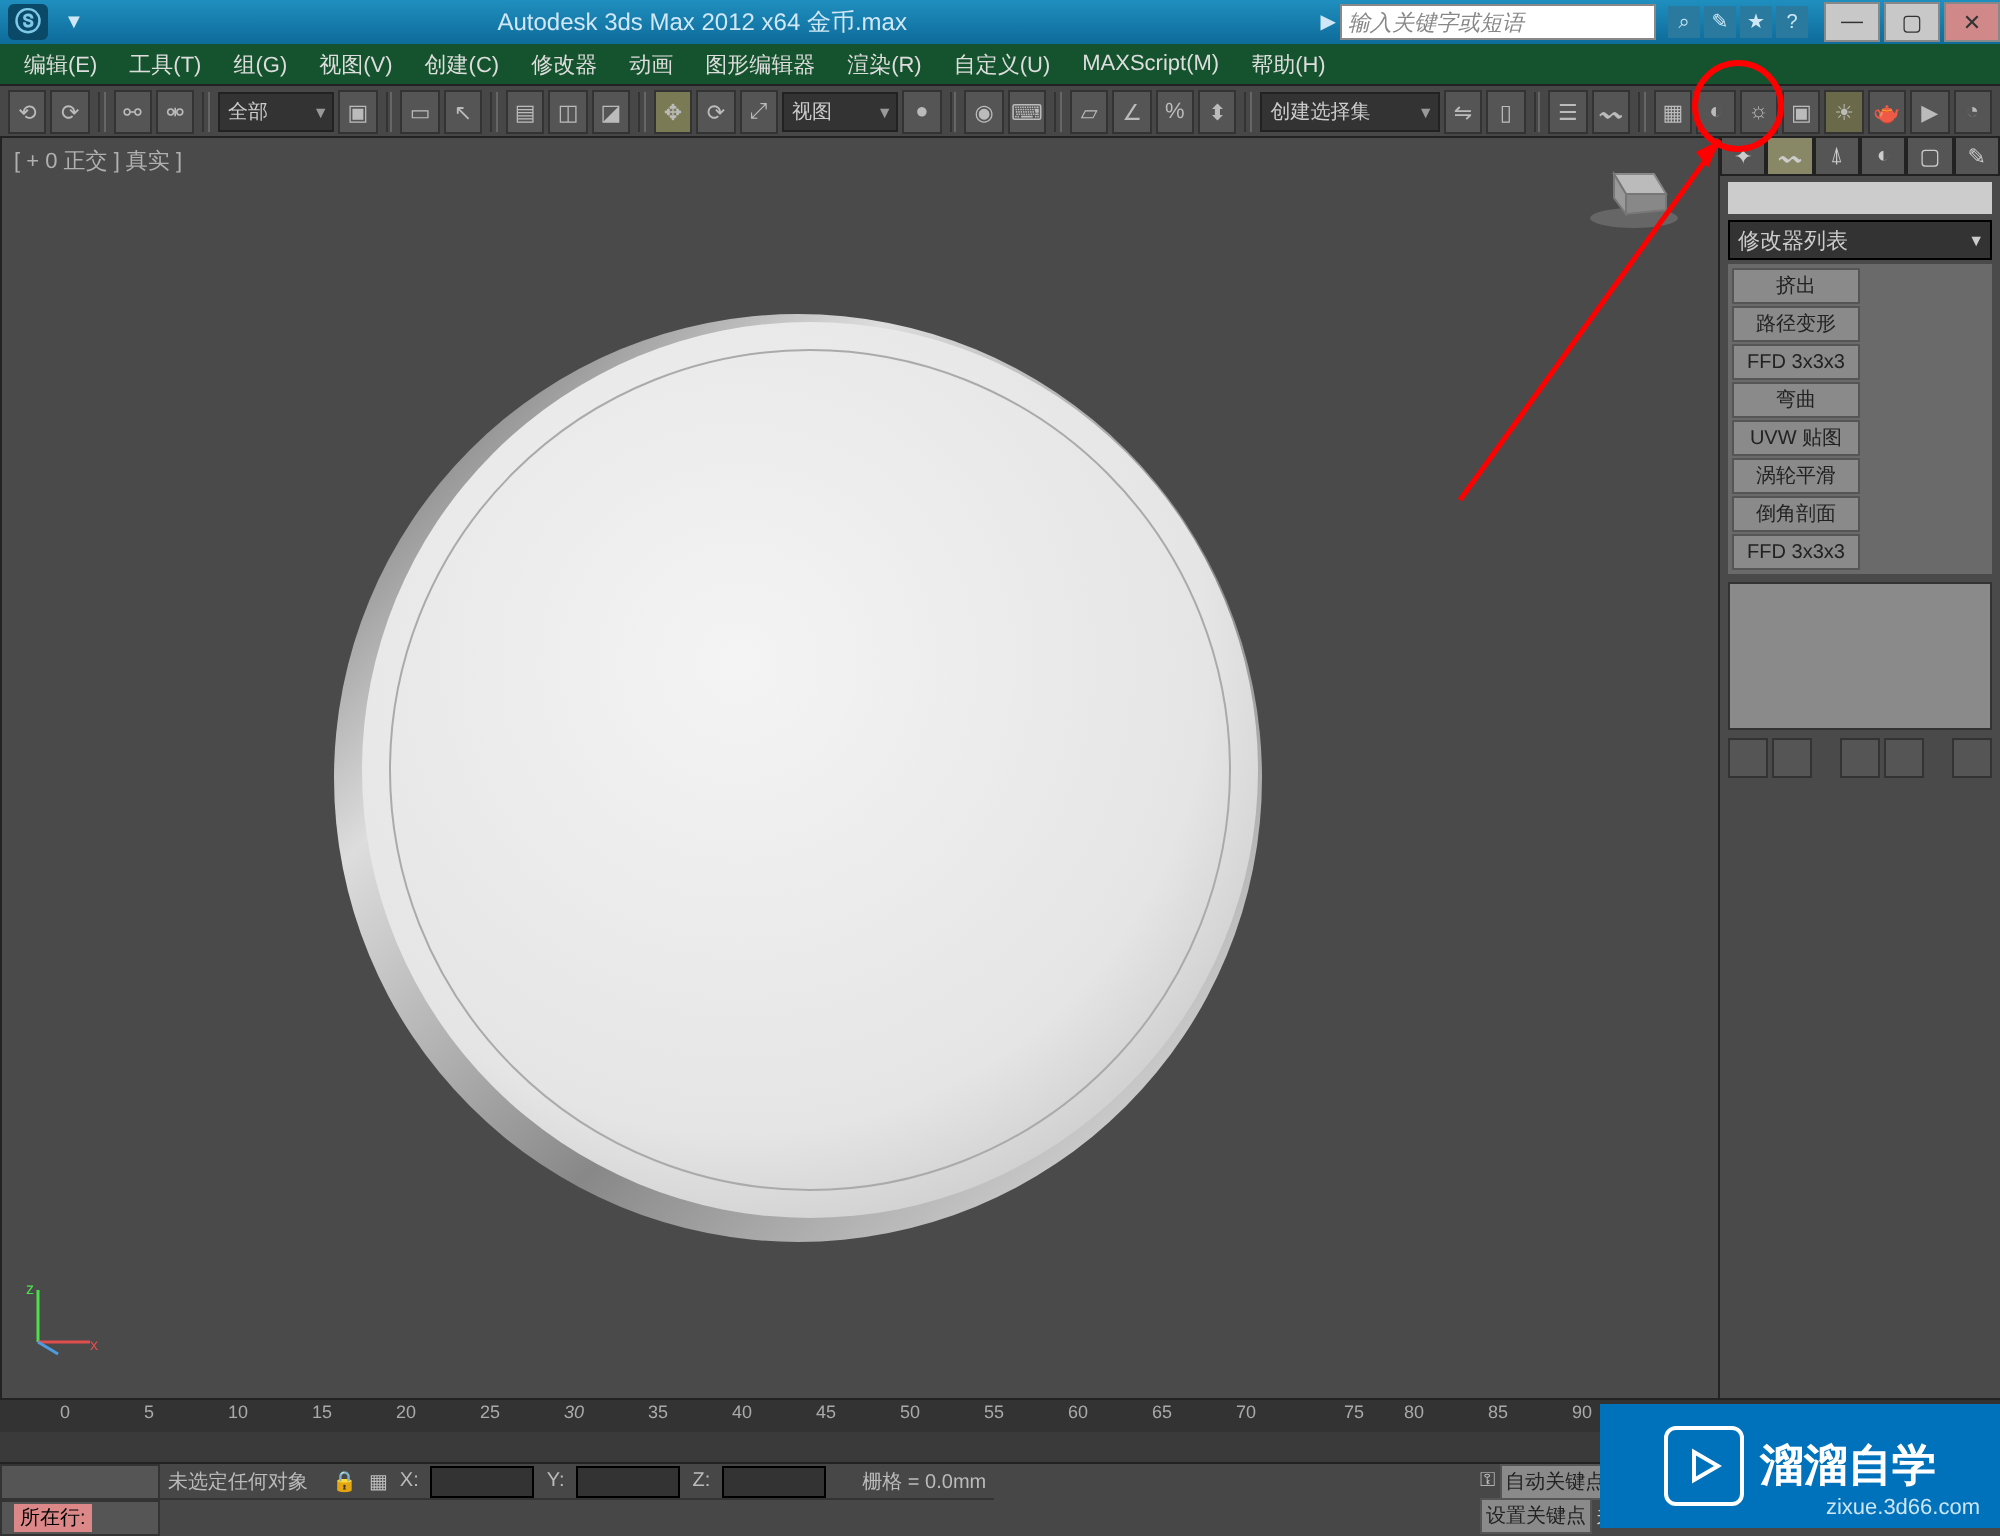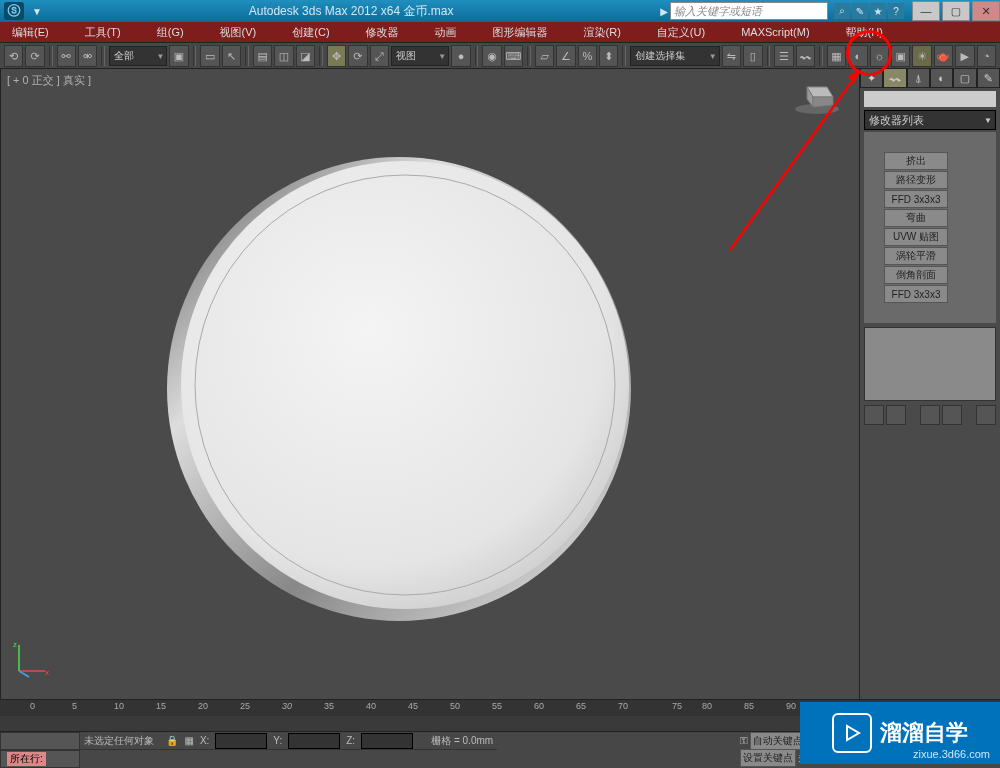--- a/index.html
+++ b/index.html
@@ -5,40 +5,40 @@
 html,body{margin:0;padding:0;width:1000px;height:768px;overflow:hidden;background:#4a4a4a;font-family:"Microsoft YaHei","SimSun",sans-serif;font-size:11px;color:#ccc;}
 .titlebar{height:22px;background:linear-gradient(to bottom,#1f8fbf,#0e6b9a);display:flex;align-items:center;color:#d0e8f5;}
 .titlebar .logo{width:20px;height:18px;background:#0a4a68;border-radius:3px;margin:0 4px;display:flex;align-items:center;justify-content:center;color:#7ec8e8;font-weight:bold;font-size:13px;}
 .titlebar .title{flex:1;text-align:center;font-size:12px;}
 .titlebar .search{width:150px;height:16px;background:#fff;border:1px solid #888;color:#888;font-size:11px;font-style:italic;padding:0 3px;display:flex;align-items:center;}
 .titlebar .icons{display:flex;gap:2px;margin:0 6px;}
 .titlebar .ico{width:16px;height:16px;background:#2a7aa0;display:flex;align-items:center;justify-content:center;font-size:10px;}
 .titlebar .winbtns{display:flex;}
 .titlebar .wb{width:26px;height:18px;background:#c8c8c8;border:1px solid #888;margin-left:2px;display:flex;align-items:center;justify-content:center;color:#333;font-size:11px;}
 .titlebar .wb.cl{background:#d08888;}
-.menubar{height:20px;background:#7f1d1d;border-bottom:1px solid #222;display:flex;align-items:center;padding:0 4px;gap:20px;}
+.menubar{height:20px;background:#14532d;border-bottom:1px solid #222;display:flex;align-items:center;padding:0 4px;gap:0;}
 .menubar .mi{padding:1px 8px;font-size:11px;color:#ddd;}
 .toolbar{height:26px;background:#474747;border-bottom:1px solid #222;display:flex;align-items:center;padding:0 4px;gap:2px;}
 .tb{width:20px;height:20px;background:#555;border:1px solid #333;display:flex;align-items:center;justify-content:center;font-size:11px;color:#bbb;}
 .tb.sel{background:#7a7a55;}
 .sep{width:2px;height:20px;border-left:1px solid #333;border-right:1px solid #666;margin:0 2px;}
 .ddl{height:18px;background:#333;border:1px solid #222;color:#ccc;font-size:10px;padding:0 14px 0 4px;position:relative;display:flex;align-items:center;}
 .ddl::after{content:"▼";position:absolute;right:2px;font-size:8px;color:#999;}
 .viewport-area{position:absolute;left:0;top:68px;right:140px;bottom:68px;background:#4a4a4a;border:1px solid #222;}
 .vp-label{position:absolute;left:6px;top:4px;color:#b0b0b0;font-size:11px;}
 .axis-gizmo{position:absolute;left:10px;bottom:20px;width:40px;height:40px;}
 .viewcube{position:absolute;right:18px;top:6px;width:48px;height:40px;}
 .cmd-panel{position:absolute;right:0;top:68px;width:140px;bottom:68px;background:#4a4a4a;border-left:1px solid #222;}
 .cp-tabs{height:20px;display:flex;background:#3a3a3a;}
 .cp-tab{flex:1;border:1px solid #222;background:#555;display:flex;align-items:center;justify-content:center;font-size:11px;}
 .cp-tab.on{background:#888866;}
 .cp-name{height:16px;background:#ccc;margin:3px 4px;}
 .cp-drop{height:18px;margin:2px 4px;background:#333;border:1px solid #000;color:#ccc;font-size:11px;display:flex;align-items:center;padding:0 4px;position:relative;}
 .cp-drop::after{content:"▼";position:absolute;right:3px;font-size:8px;}
-.mod-btns{display:flex;flex-wrap:wrap;padding:20px;gap:1px;background:#6a6a6a;margin:0 4px;}
+.mod-btns{display:flex;flex-wrap:wrap;padding:2px;gap:1px;background:#6a6a6a;margin:0 4px;}
 .mod-btn{width:62px;height:16px;background:#8a8a8a;border:1px solid #555;color:#222;font-size:10px;display:flex;align-items:center;justify-content:center;}
 .mod-stack{height:72px;background:#8a8a8a;border:1px solid #333;margin:4px;}
 .mod-tools{height:20px;display:flex;gap:2px;padding:0 4px;align-items:center;}
 .mod-tools .mt{width:18px;height:18px;background:#555;border:1px solid #333;}
 .mod-tools .sp{flex:1;}
 .timeline{position:absolute;left:0;right:0;bottom:36px;height:32px;background:#3a3a3a;border-top:1px solid #222;}
 .tslider{height:14px;display:flex;align-items:center;padding:0 30px;}
 .tslider .handle{width:60px;height:12px;background:#888;border:1px solid #444;font-size:9px;color:#222;display:flex;align-items:center;justify-content:center;}
 .tslider .track{flex:1;height:10px;background:#555;}
 .truler{height:16px;background:#333;position:relative;font-size:9px;color:#aaa;}

